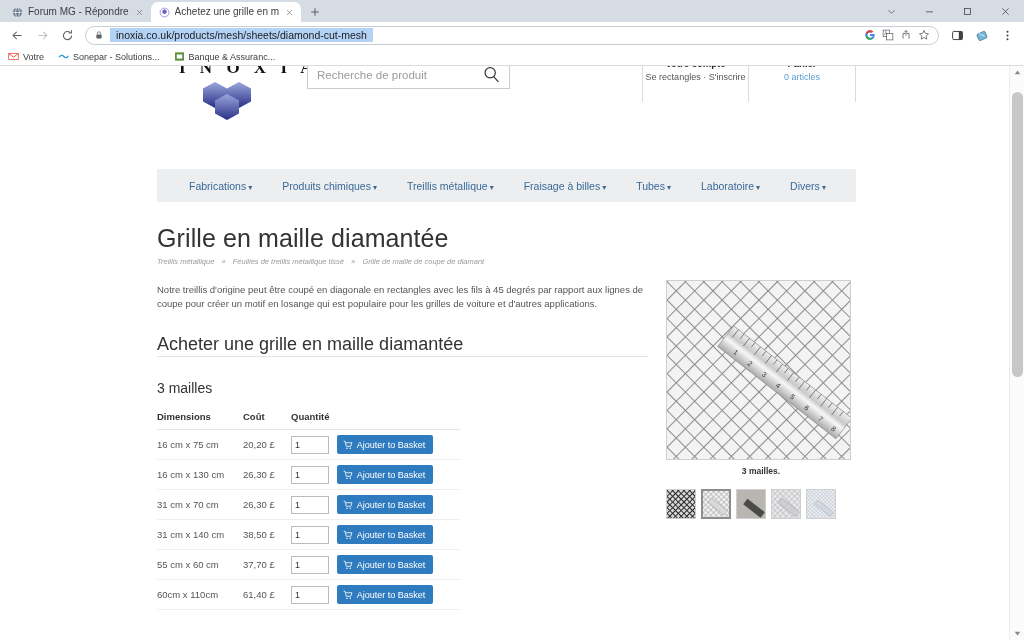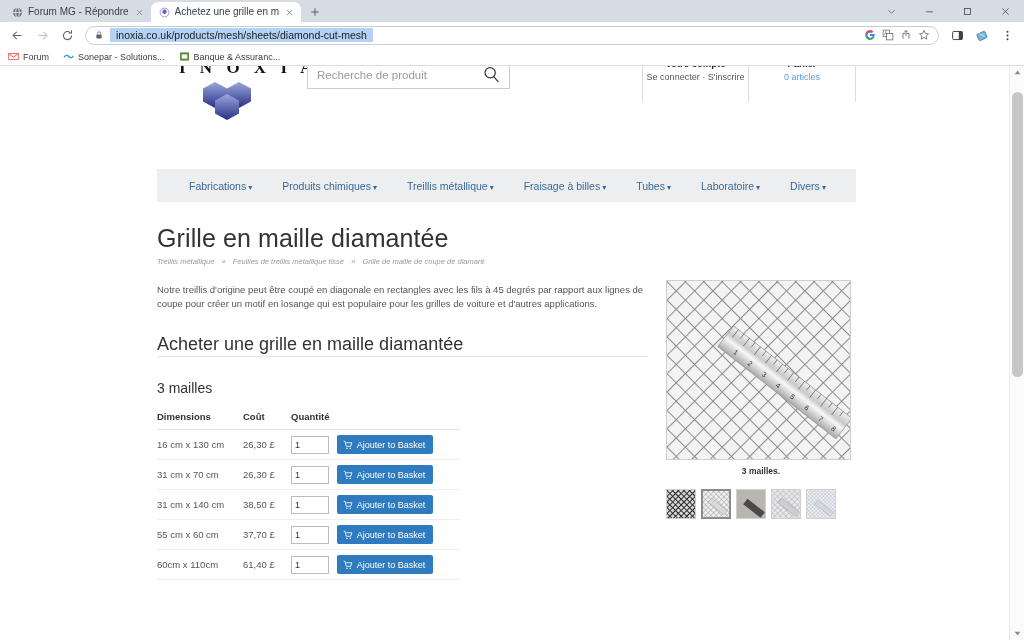--- a/index.html
+++ b/index.html
@@ -286,21 +286,21 @@
       </svg>
     </div>
   </div>
 
   <div class="bookmarks">
     <div class="bm">
       <svg class="bm-ic" viewBox="0 0 16 16">
         <rect x="1" y="3.5" width="14" height="9" fill="#fff" stroke="#ea4335" stroke-width="1.1"></rect>
         <polyline points="1.5,4 8,9 14.5,4" fill="none" stroke="#ea4335" stroke-width="1.3"></polyline>
       </svg>
-      <span>Forum</span>
+      <span>Votre</span>
     </div>
     <div class="bm">
       <svg class="bm-ic" viewBox="0 0 16 16">
         <path d="M1.5 9 Q5 4 8.5 8 T15 7" fill="none" stroke="#1d9bd1" stroke-width="1.8"></path>
       </svg>
       <span>Sonepar - Solutions...</span>
     </div>
     <div class="bm">
       <svg class="bm-ic" viewBox="0 0 16 16">
         <rect x="1.5" y="2" width="13" height="12" fill="#5a8f3c"></rect>
@@ -337,21 +337,21 @@
             <svg class="search-ic" width="22" height="22" viewBox="0 0 24 24">
               <circle cx="10" cy="9.5" r="5.6" fill="none" stroke="#333" stroke-width="1.3"></circle>
               <line x1="13.6" y1="13.6" x2="19" y2="19.6" stroke="#333" stroke-width="1.3"></line>
             </svg>
           </div>
 
           <div class="acct-wrap">
             <div class="acct">
               <div class="acct-t">Votre compte</div>
               <div class="acct-l">
-                <span>Se connecter</span><span> · </span><span>S'inscrire</span>
+                <span>Se rectangles</span><span> · </span><span>S'inscrire</span>
               </div>
             </div>
             <div class="acct">
               <div class="acct-t">Panier</div>
               <div class="acct-b">0 articles</div>
             </div>
           </div>
 
         </div>
       </div>
@@ -384,20 +384,35 @@
         <h3 class="mesh">3 mailles</h3>
         <table class="prices">
           <thead>
             <tr>
               <th class="c-dim">Dimensions</th>
               <th class="c-cost">Coût</th>
               <th class="c-qty">Quantité</th>
             </tr>
           </thead>
           <tbody>
+            <tr>
+              <td>16 cm x 75 cm</td>
+              <td>20,20 £</td>
+              <td>
+                <span class="qtyin">1</span>
+                <span class="addbtn">
+                  <svg width="10" height="10" viewBox="0 0 16 16">
+                    <path d="M1 2h2.2l2 8h7.3l1.8-5.6H4.4" fill="none" stroke="#fff" stroke-width="1.3"></path>
+                    <circle cx="6.3" cy="13" r="1.2" fill="#fff"></circle>
+                      <circle cx="11.6" cy="13" r="1.2" fill="#fff"></circle>
+                  </svg>
+                  <span>Ajouter to Basket</span>
+                </span>
+              </td>
+            </tr>
             <tr>
               <td>16 cm x 130 cm</td>
               <td>26,30 £</td>
               <td>
                 <span class="qtyin">1</span>
                 <span class="addbtn">
                   <svg width="10" height="10" viewBox="0 0 16 16">
                     <path d="M1 2h2.2l2 8h7.3l1.8-5.6H4.4" fill="none" stroke="#fff" stroke-width="1.3"></path>
                     <circle cx="6.3" cy="13" r="1.2" fill="#fff"></circle>
                       <circle cx="11.6" cy="13" r="1.2" fill="#fff"></circle>

